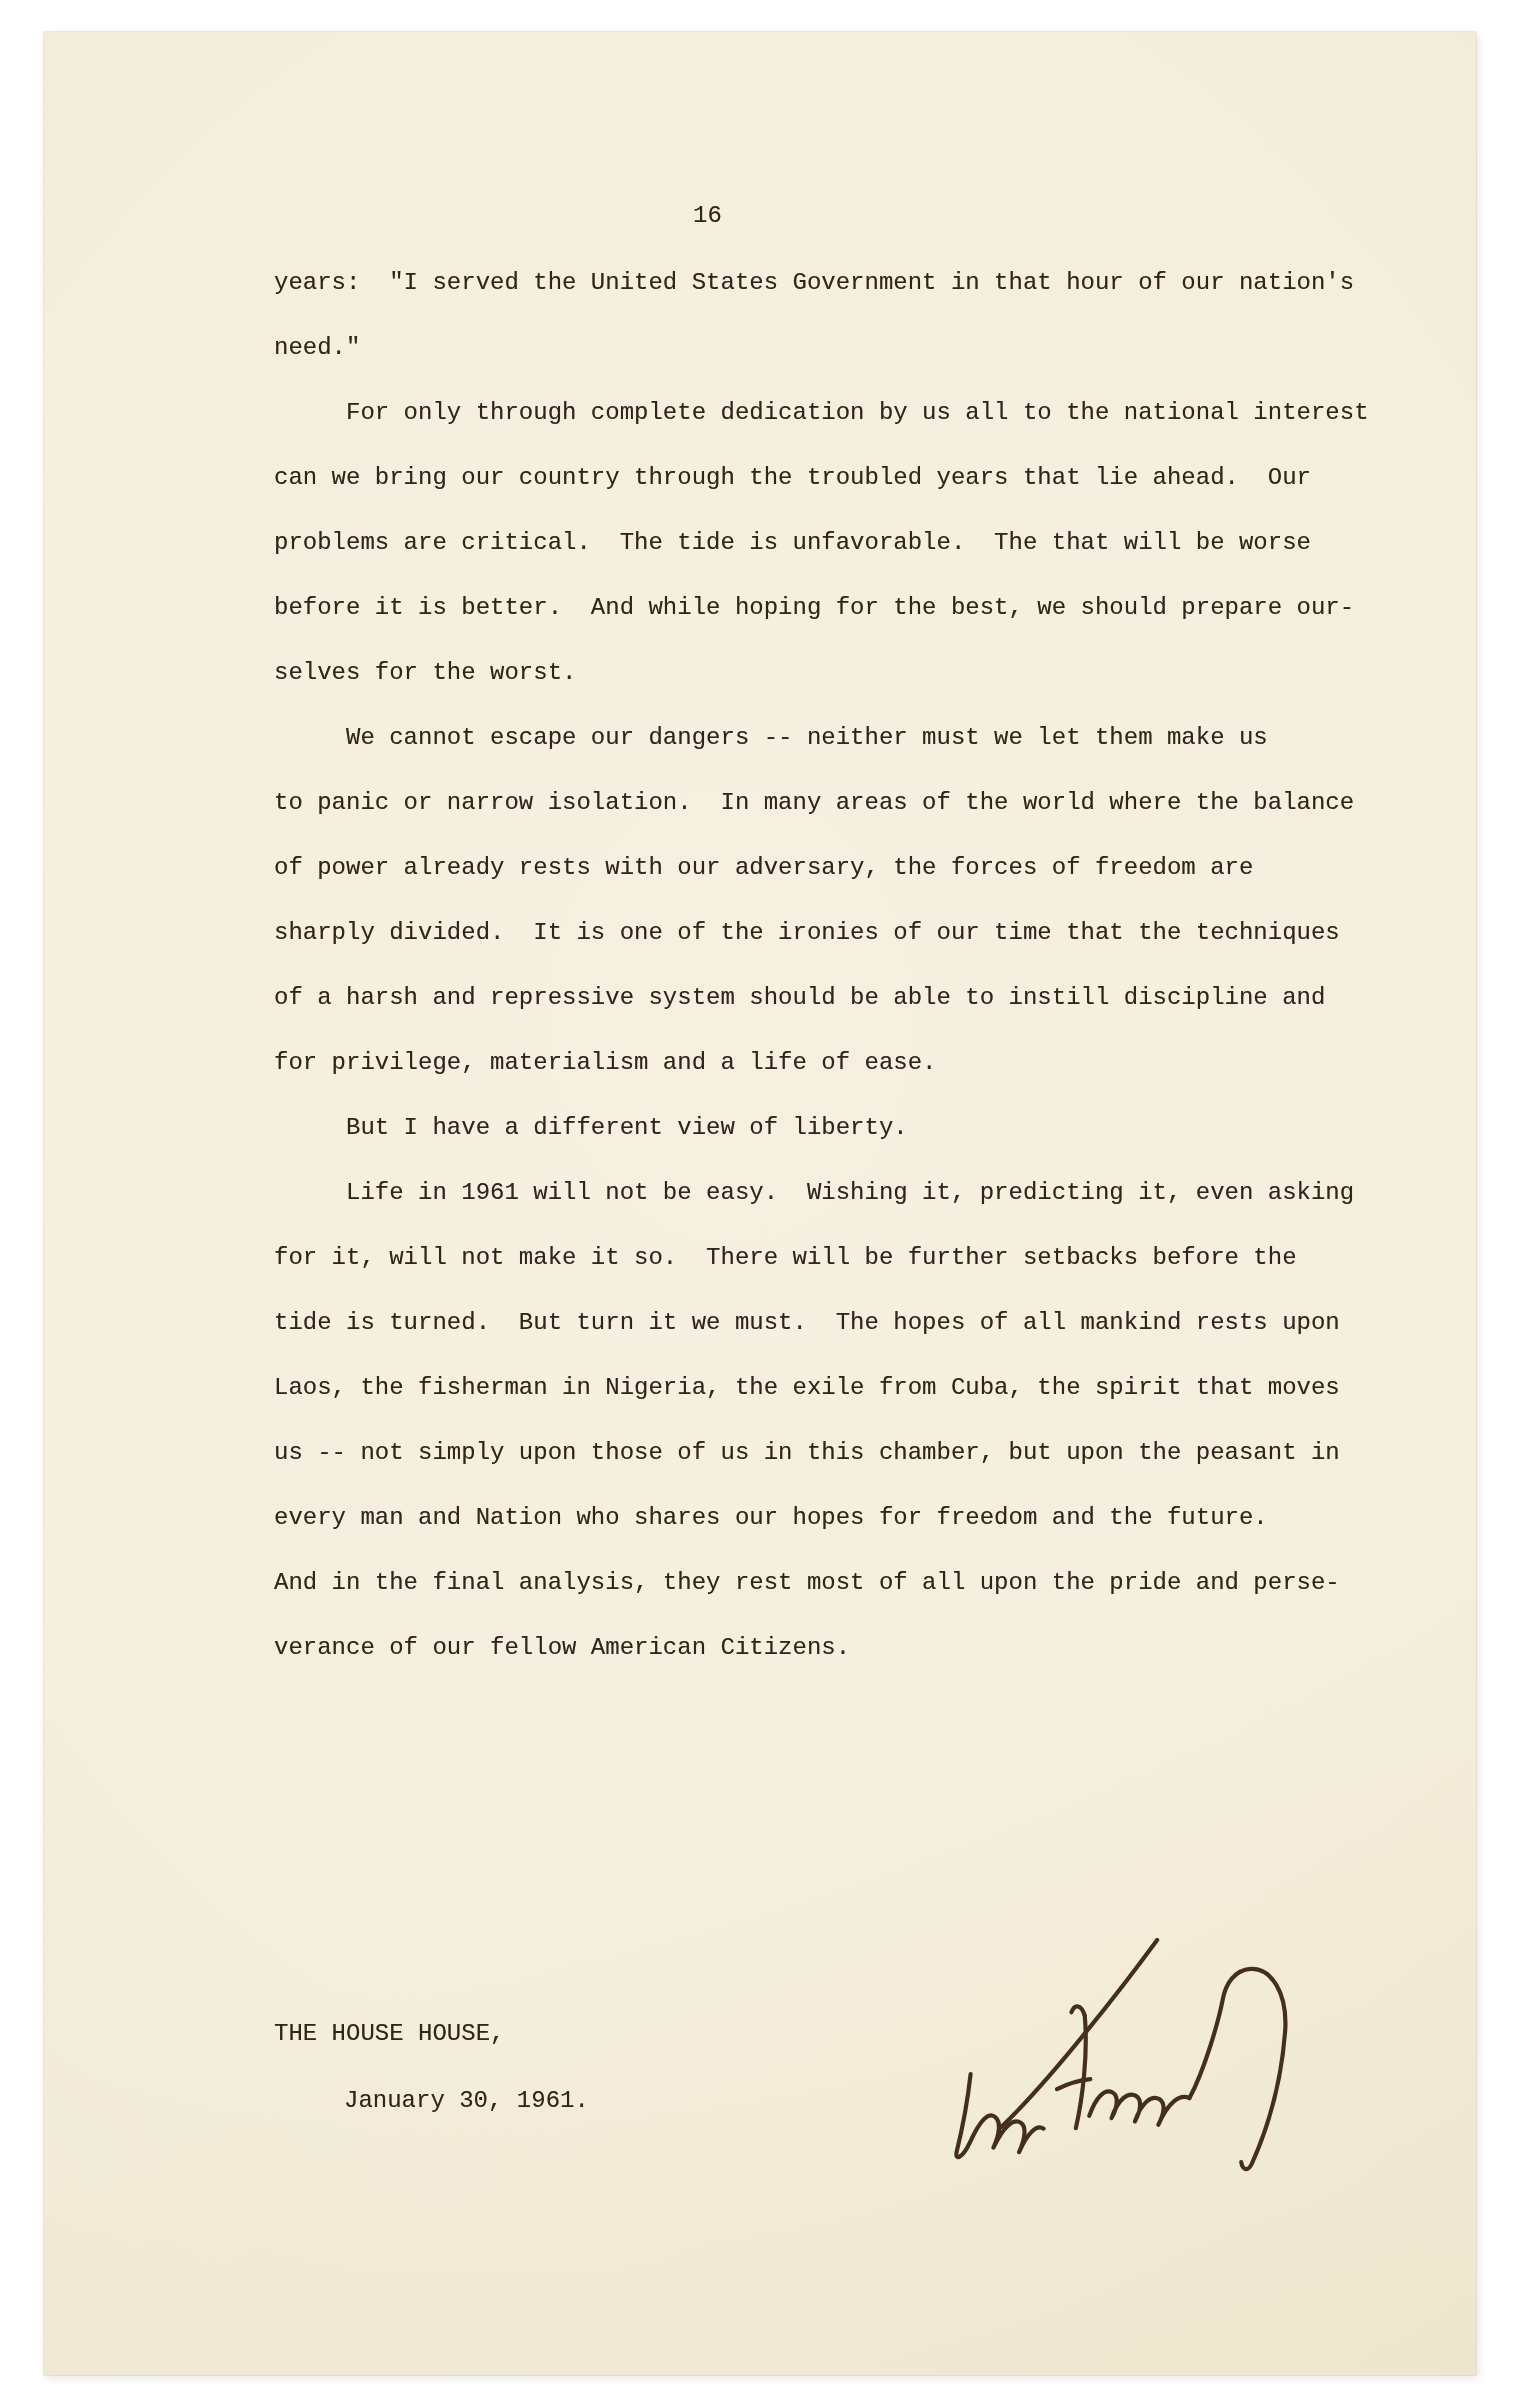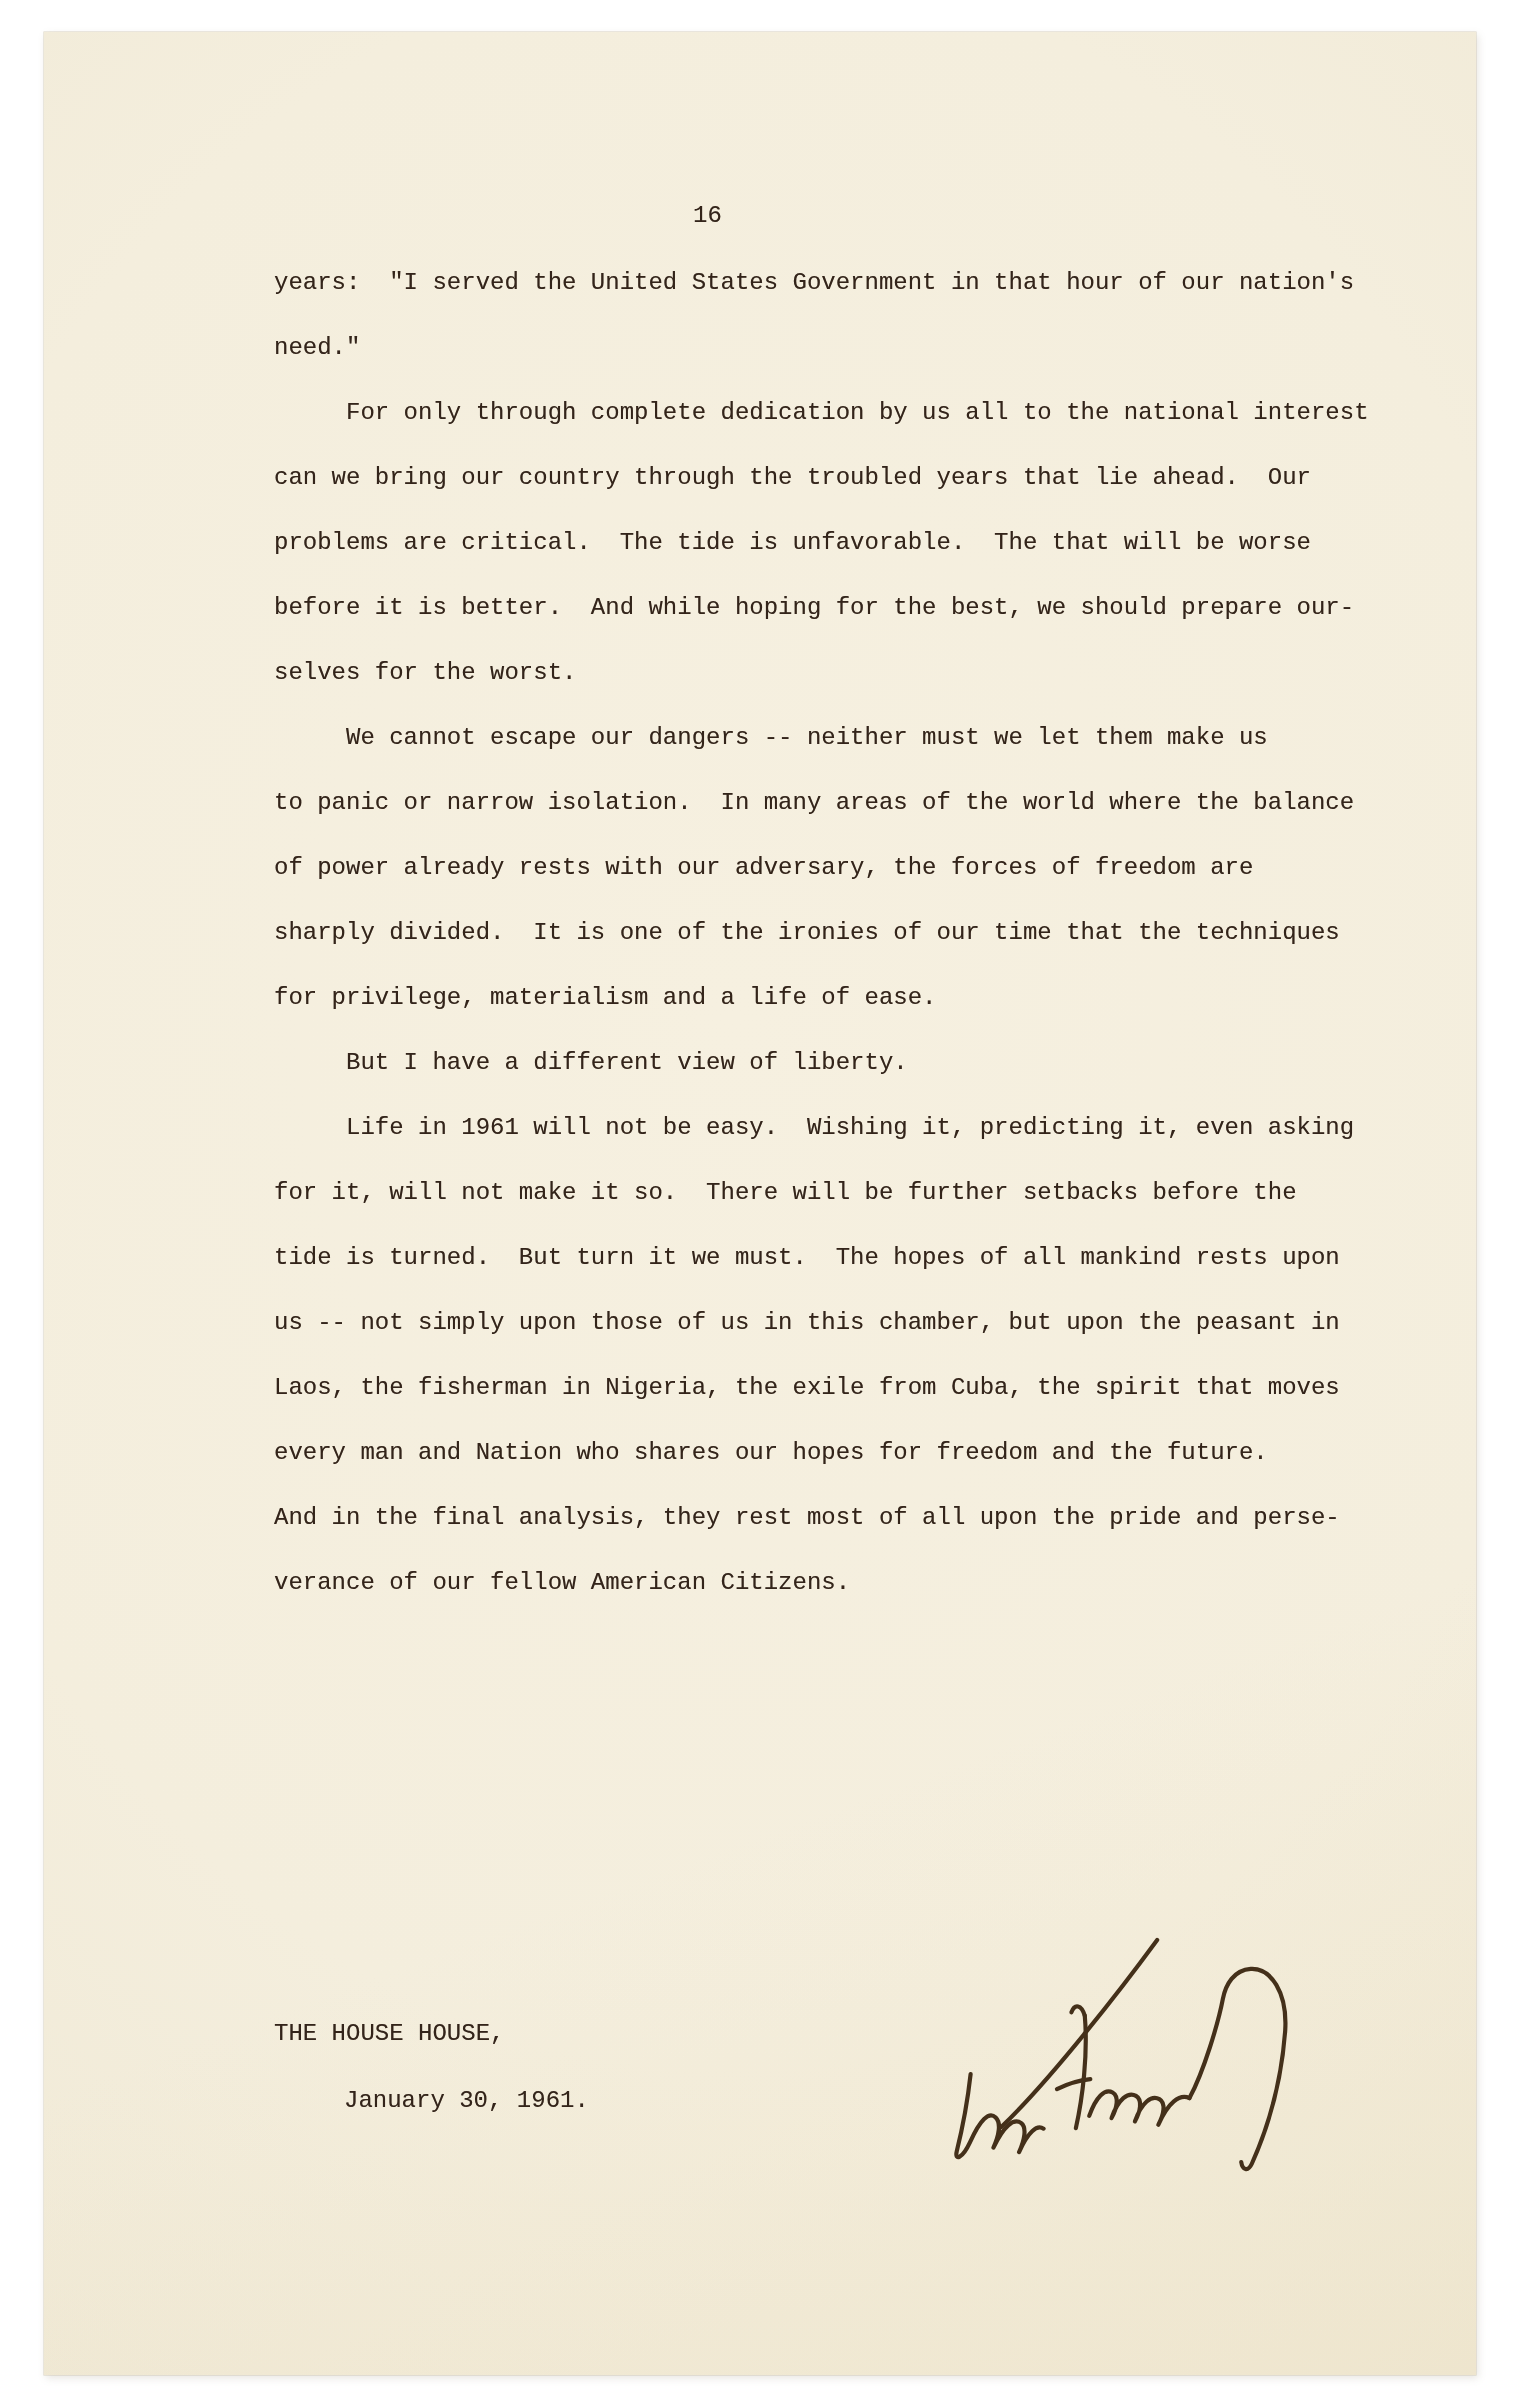--- a/index.html
+++ b/index.html
@@ -95,27 +95,28 @@
       <div class="line">need."</div>
       <div class="line">     For only through complete dedication by us all to the national interest</div>
       <div class="line">can we bring our country through the troubled years that lie ahead.  Our</div>
       <div class="line">problems are critical.  The tide is unfavorable.  The that will be worse</div>
       <div class="line">before it is better.  And while hoping for the best, we should prepare our-</div>
       <div class="line">selves for the worst.</div>
       <div class="line">     We cannot escape our dangers -- neither must we let them make us</div>
       <div class="line">to panic or narrow isolation.  In many areas of the world where the balance</div>
       <div class="line">of power already rests with our adversary, the forces of freedom are</div>
       <div class="line">sharply divided.  It is one of the ironies of our time that the techniques</div>
+      <div class="line">of a harsh and repressive system should be able to instill discipline and</div>
       <div class="line">for privilege, materialism and a life of ease.</div>
       <div class="line">     But I have a different view of liberty.</div>
       <div class="line">     Life in 1961 will not be easy.  Wishing it, predicting it, even asking</div>
       <div class="line">for it, will not make it so.  There will be further setbacks before the</div>
       <div class="line">tide is turned.  But turn it we must.  The hopes of all mankind rests upon</div>
+      <div class="line">Laos, the fisherman in Nigeria, the exile from Cuba, the spirit that moves</div>
       <div class="line">us -- not simply upon those of us in this chamber, but upon the peasant in</div>
-      <div class="line">Laos, the fisherman in Nigeria, the exile from Cuba, the spirit that moves</div>
       <div class="line">every man and Nation who shares our hopes for freedom and the future.</div>
       <div class="line">And in the final analysis, they rest most of all upon the pride and perse-</div>
       <div class="line">verance of our fellow American Citizens.</div>
     </div>
 
     <div class="footer-location">THE HOUSE HOUSE,</div>
 
     <div class="footer-date">January 30, 1961.</div>
 
     <svg class="signature" viewBox="0 0 700 440" xmlns="http://www.w3.org/2000/svg" aria-hidden="true">

